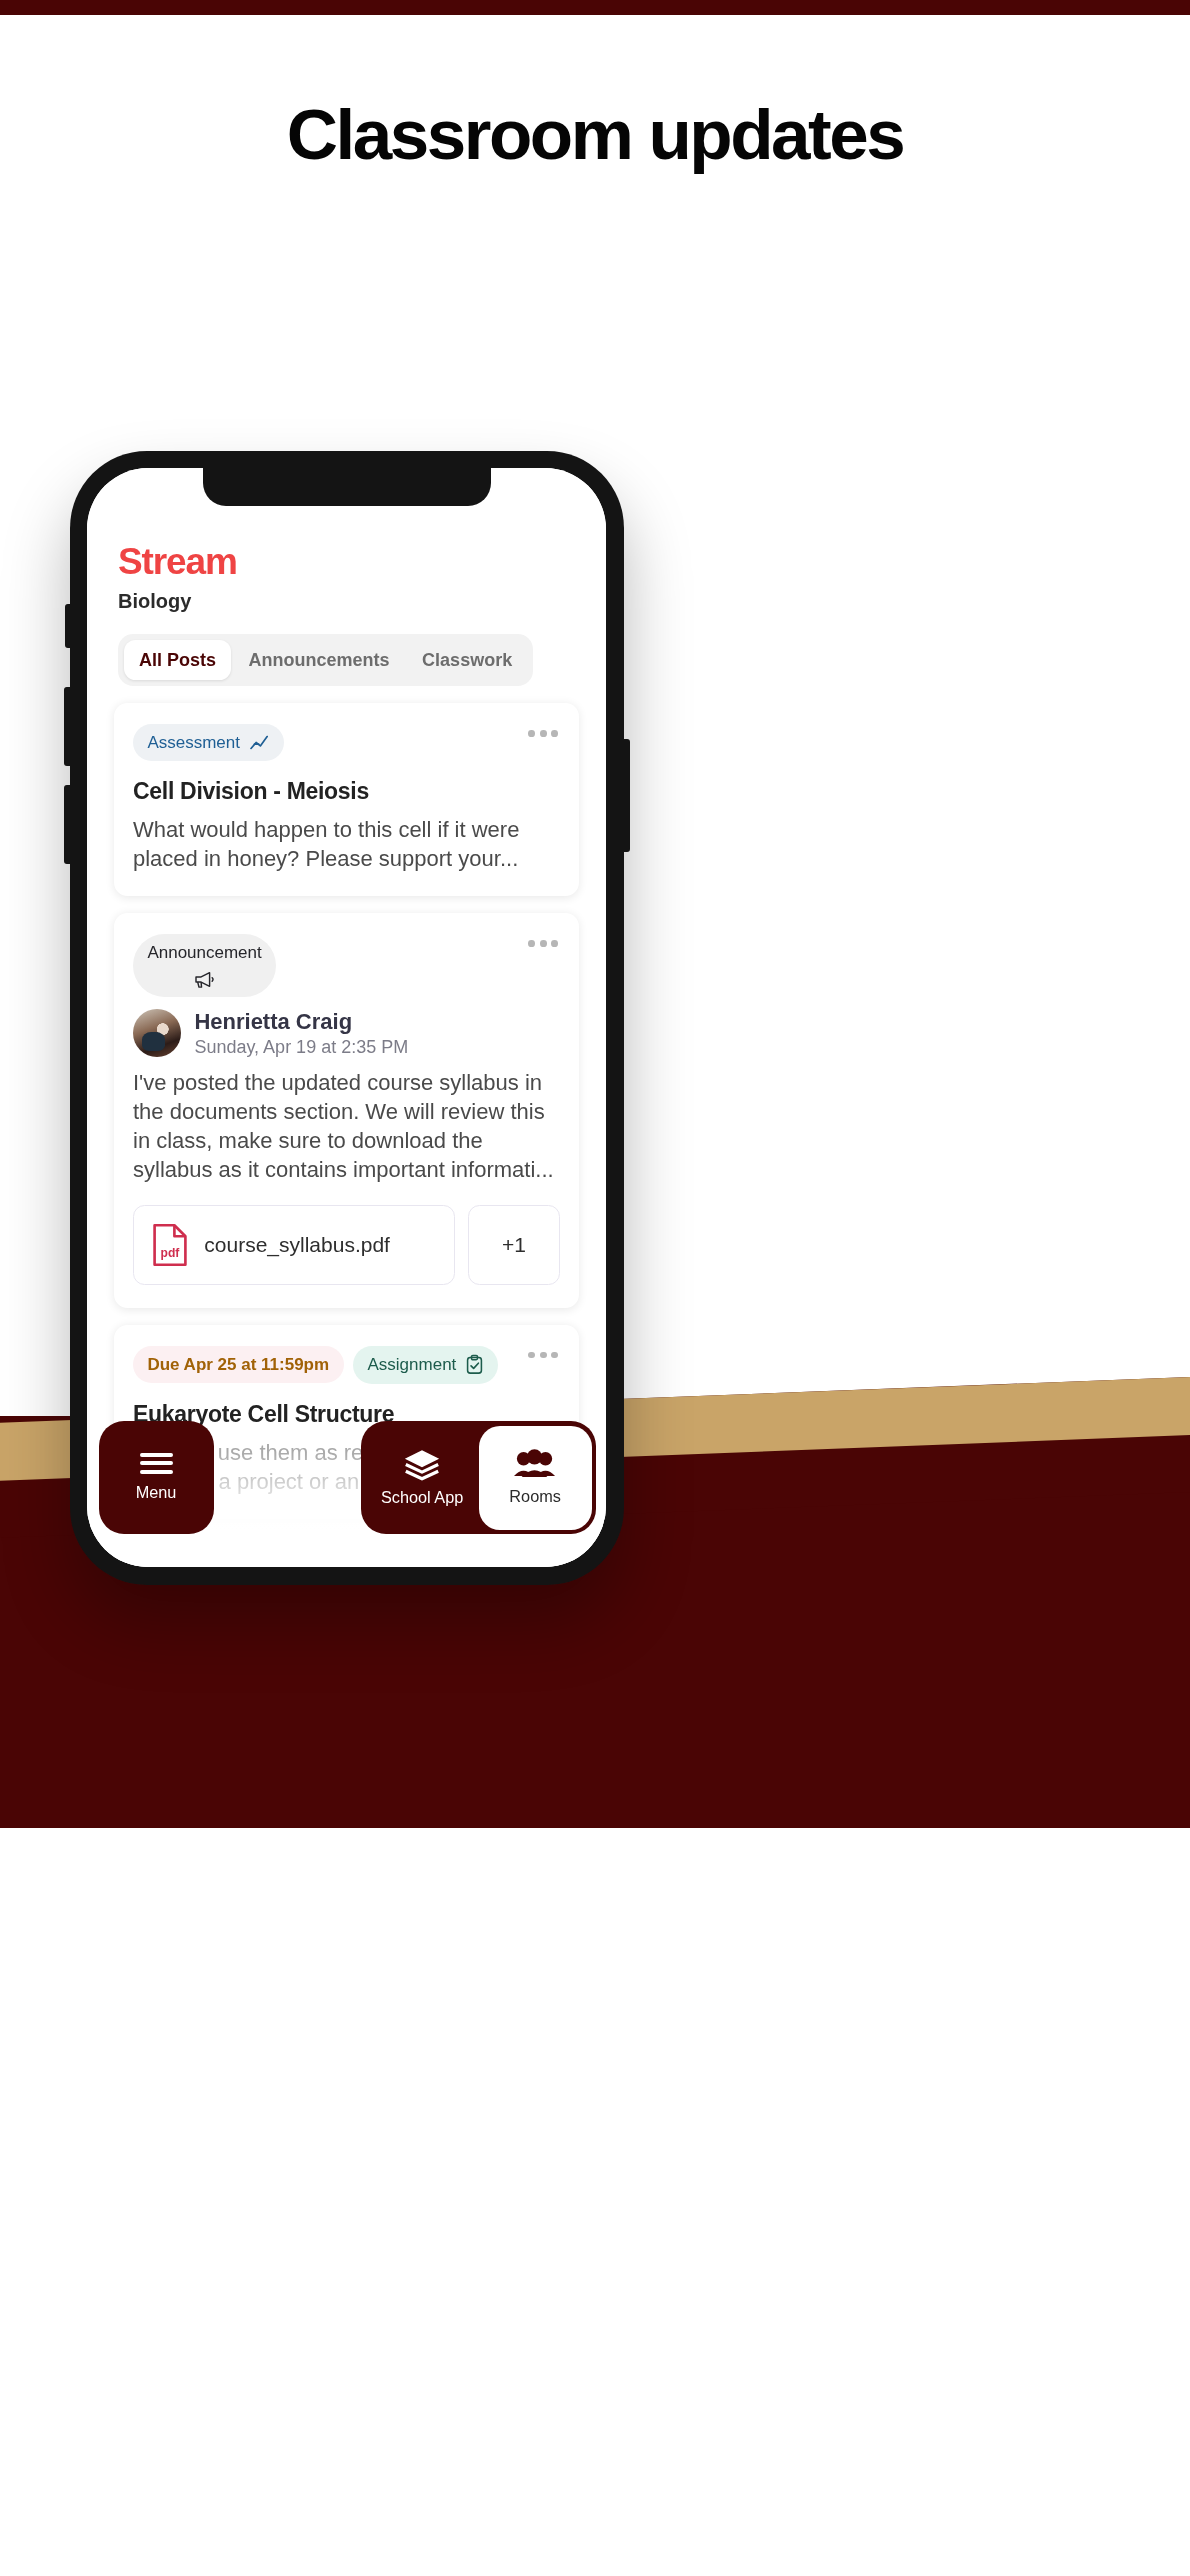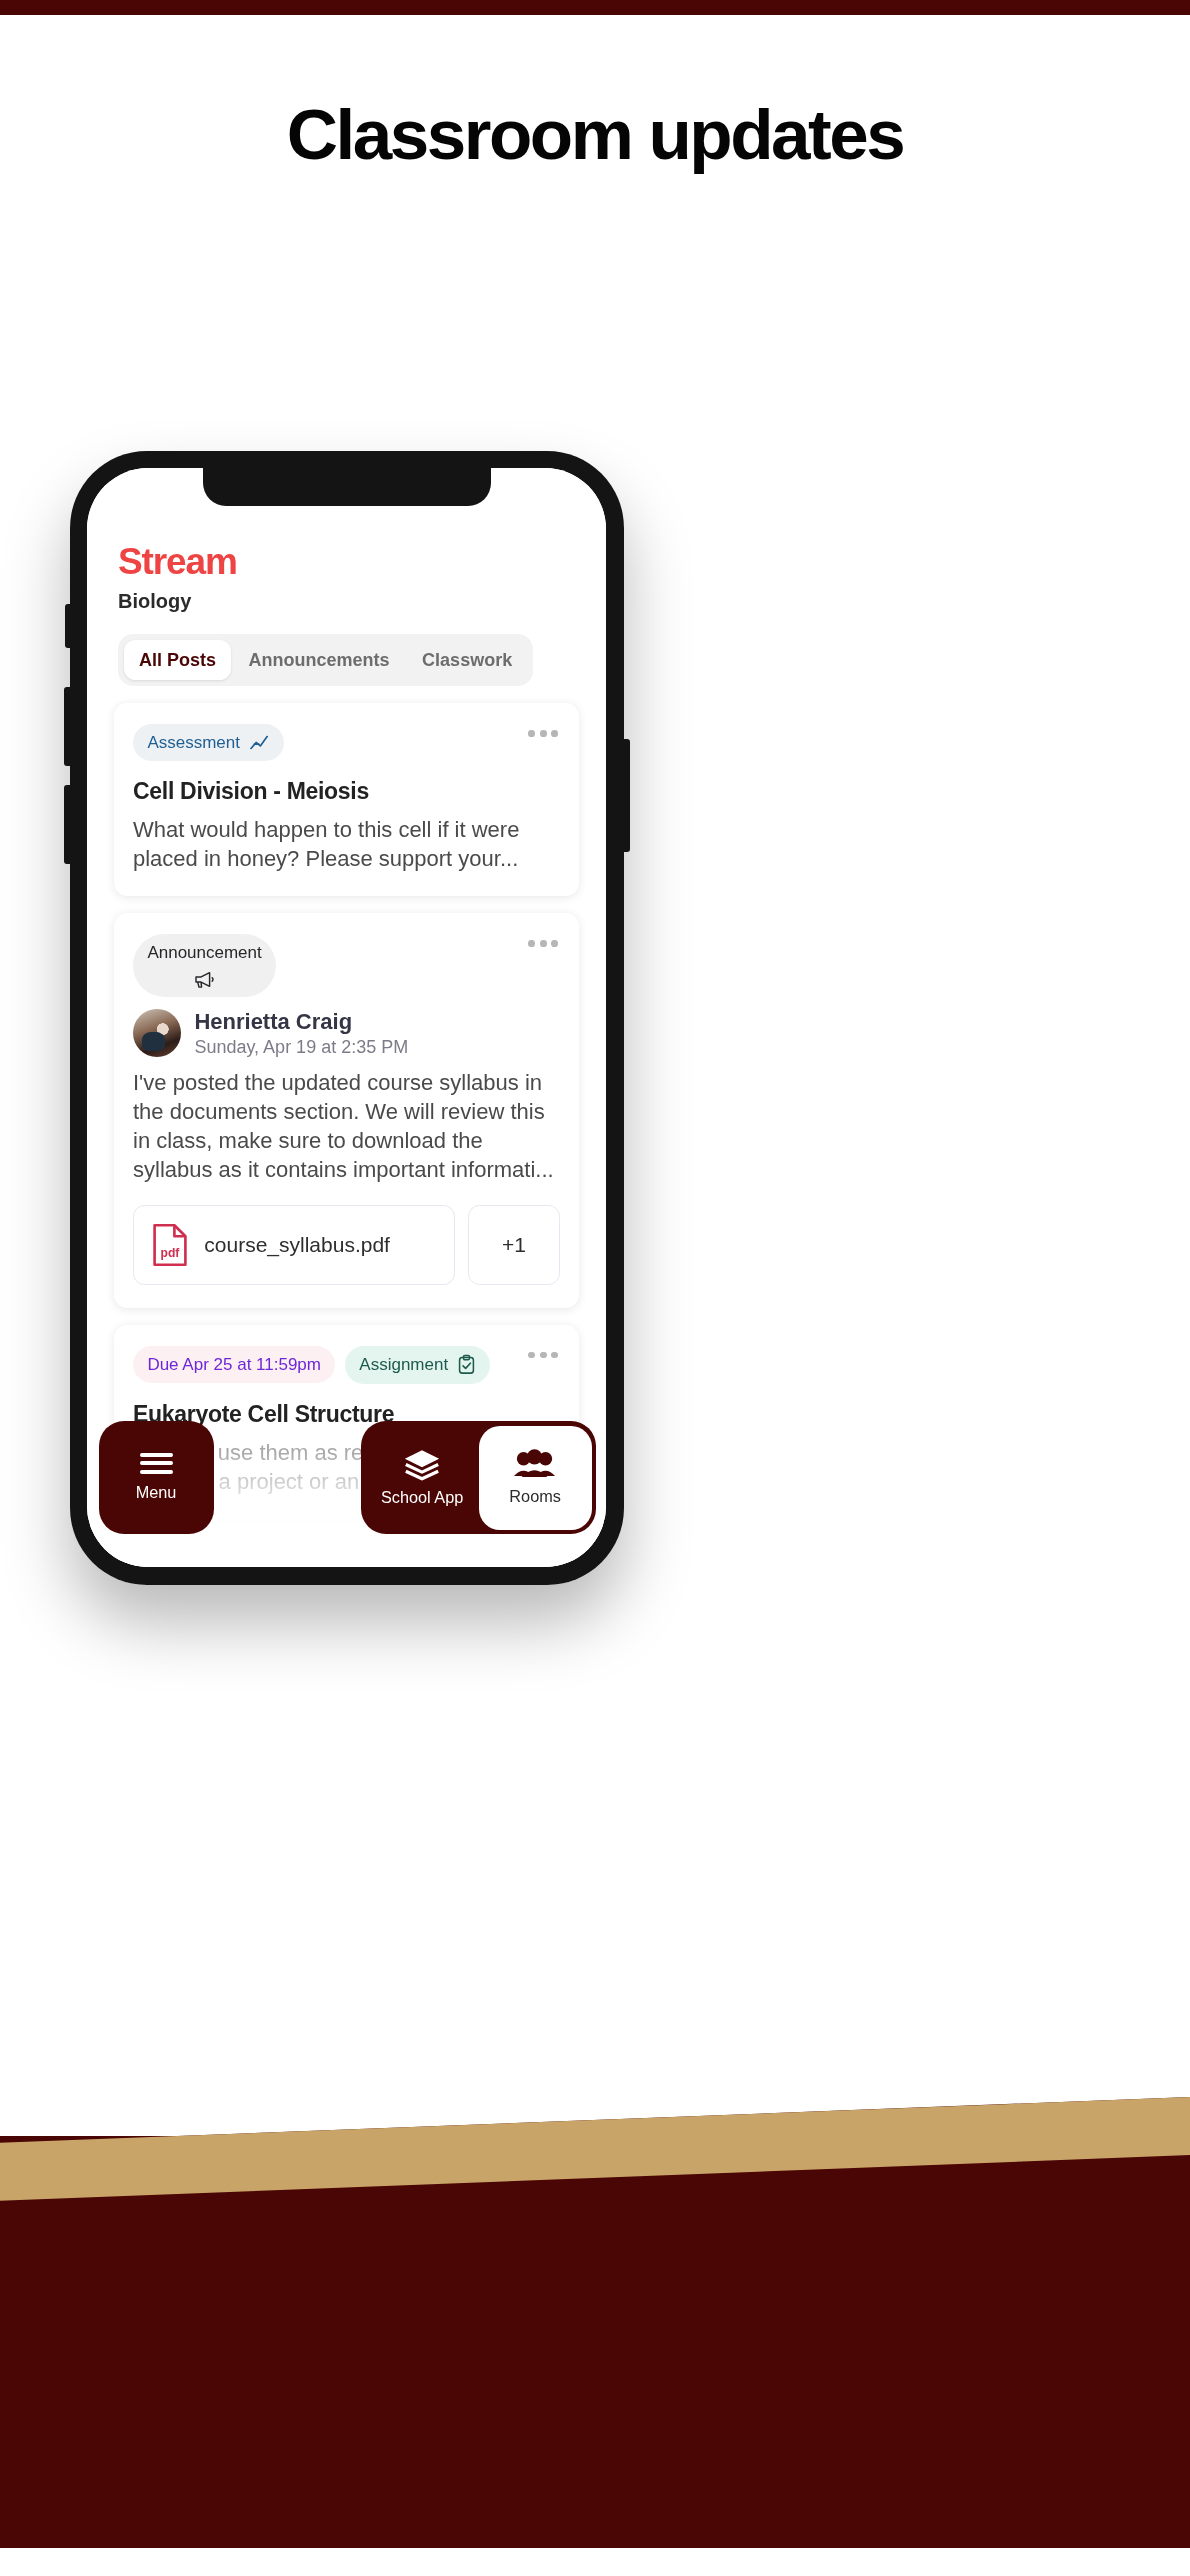--- a/index.html
+++ b/index.html
@@ -3,21 +3,21 @@
 <meta charset="utf-8">
 <style>
   * { box-sizing: border-box; margin: 0; padding: 0; }
   html, body {
     width: 1190px; height: 2576px;
     font-family: "Liberation Sans", sans-serif;
     background: #ffffff;
     overflow: hidden;
   }
 
-  .page { position: relative; width: 1190px; height: 2548px; background: #ffffff; overflow: hidden; }
+  .page { position: relative; width: 1190px; height: 1828px; background: #ffffff; overflow: hidden; }
 
   
   .top-bar {
     position: absolute; top: 0; left: 0; width: 1190px; height: 15.3px;
     background: #4a0505;
   }
   .bottom-block {
     position: absolute; left: 0; bottom: 0; width: 1190px; height: 412px;
     background: #4a0505;
   }
@@ -146,21 +146,21 @@
   .badge {
     display: inline-flex; align-items: center; gap: 8.6px;
     border-radius: 957px;
     padding: 8.6px 14.4px;
     font-size: 17px; font-weight: 500;
     white-space: nowrap;
   }
   .badge-assessment { background: #eef1f4; color: #1f5f94; }
   .badge-announcement { background: #f0f0f0; color: #26262b; flex-direction: column; }
   .badge-assignment { background: #e4f4ef; color: #1d5c4c; }
-  .badge-due { background: #fcf0f2; color: #6d28d9; font-weight: 400; }
+  .badge-due { background: #fcf0f2; color: #a16207; font-weight: 700; }
 
   .kebab {
     display: flex; align-items: center; gap: 4.8px;
     padding: 5.8px 1.9px; flex: none;
   }
   .kebab i { width: 6.7px; height: 6.7px; border-radius: 50%; background: #b6b6b6; display: block; }
 
   .card-title {
     margin-top: 17px;
     font-size: 23px; font-weight: 700; color: #222222; letter-spacing: -0.3px;

